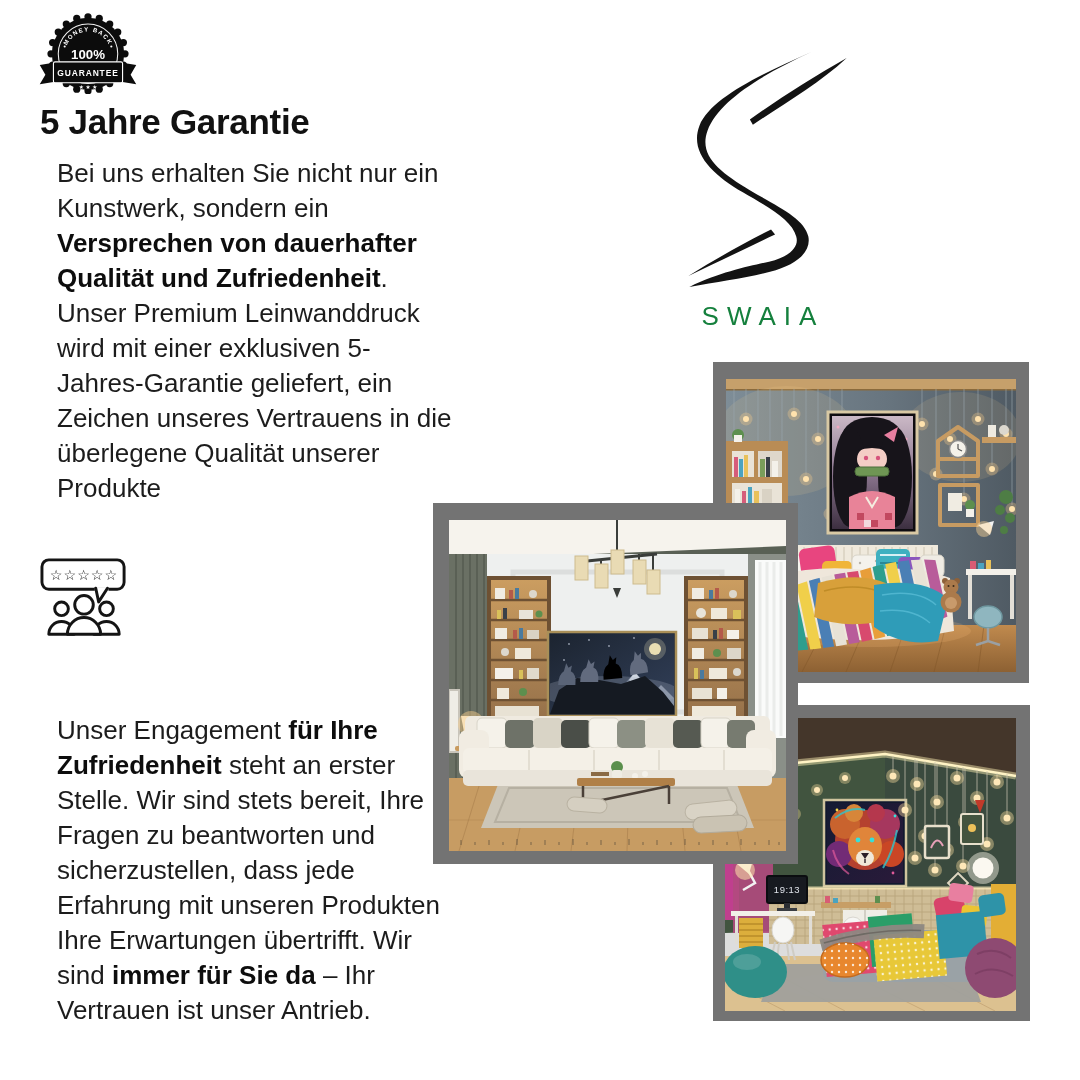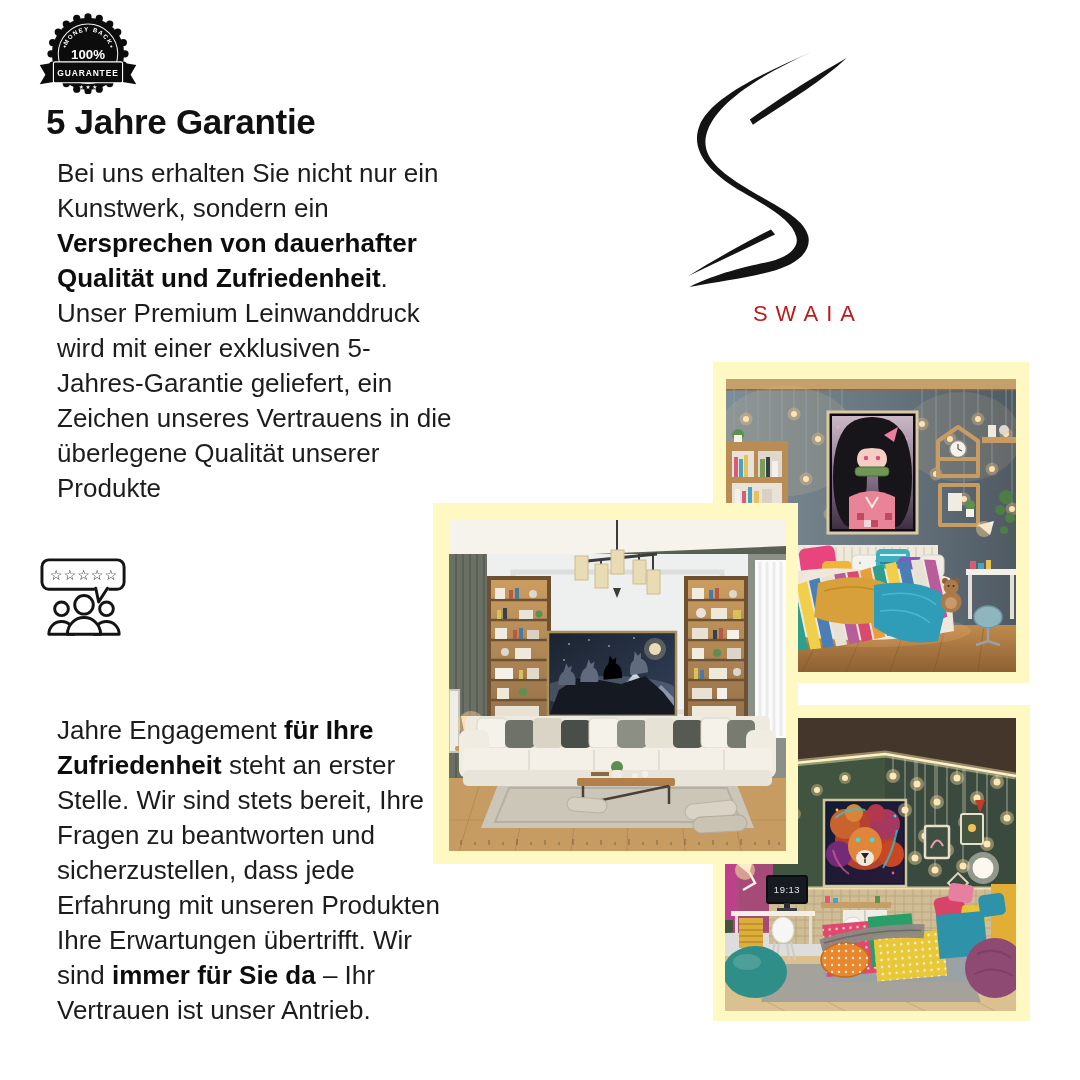--- a/index.html
+++ b/index.html
@@ -2,22 +2,22 @@
 <html><head>
 <meta charset="utf-8">
 <style>
   html,body{margin:0;padding:0;background:#fff;}
   .stage{position:relative;width:1080px;height:1080px;background:#ffffff;overflow:hidden;
          font-family:"Liberation Sans",sans-serif;color:#161616;}
   .abs{position:absolute;}
   h1{margin:0;font-size:35px;font-weight:700;letter-spacing:-0.3px;color:#111;}
   p.body{margin:17px;font-size:26px;line-height:35px;color:#1c1c1c;font-weight:400;}
   p.body b{font-weight:700;color:#0d0d0d;}
-  .wordmark{font-size:22px;letter-spacing:8px;color:#b91c1c;text-align:right;font-weight:400;}
-  .card{position:absolute;background:#fef9c3;}
+  .wordmark{font-size:26px;letter-spacing:8px;color:#15803d;text-align:center;font-weight:400;}
+  .card{position:absolute;background:#737373;}
   .photo{position:absolute;overflow:hidden;background:#ddd;}
   .photo svg{display:block;}
   svg text{font-family:"Liberation Sans",sans-serif;}
   .starfont{font-family:"DejaVu Sans",sans-serif;}
 </style>
 </head>
 <body>
 
 <div class="stage">
 
@@ -53,42 +53,42 @@
     <circle cx="33" cy="43" r="1.3" fill="#fff"></circle>
       <circle cx="91" cy="43" r="1.3" fill="#fff"></circle>
     <text x="62" y="58" text-anchor="middle" font-size="16.5" font-weight="700" fill="#ffffff">100%</text>
     <polygon points="2,66 19,63 19,87 2,90 9,78" fill="#0c0c0c"></polygon>
     <polygon points="122,66 105,63 105,87 122,90 115,78" fill="#0c0c0c"></polygon>
     <rect x="19" y="62" width="86" height="26" rx="2" fill="#0c0c0c" stroke="#ffffff" stroke-width="1.4"></rect>
     <text x="62" y="80" text-anchor="middle" font-size="10.5" font-weight="700" fill="#ffffff" letter-spacing="1.1">GUARANTEE</text>
     <text x="62" y="96" text-anchor="middle" font-size="7" fill="#ffffff" class="starfont" font-family="DejaVu Sans, sans-serif">★ ★ ★</text>
   </svg>
 
-  <h1 class="abs" style="left:46px;top:102px">5 Jahre Garantie</h1>
+  <h1 class="abs" style="left:40px;top:102px">5 Jahre Garantie</h1>
   <p class="body abs" style="left:40px;top:139px;width:398px">
     <span>Bei uns erhalten Sie nicht nur ein Kunstwerk, sondern ein </span><b>Versprechen von dauerhafter Qualität und Zufriedenheit</b><span>. Unser Premium Leinwanddruck wird mit einer exklusiven 5-Jahres-Garantie geliefert, ein Zeichen unseres Vertrauens in die überlegene Qualität unserer Produkte</span>
   </p>
 
   <svg class="abs" style="left:40px;top:557px" width="88" height="82" viewBox="0 0 90 82">
     <rect x="2" y="2" width="84" height="30" rx="7" fill="#ffffff" stroke="#141414" stroke-width="3"></rect>
     <text x="45" y="23" text-anchor="middle" font-size="14.5" letter-spacing="1" fill="#141414" class="starfont" font-family="DejaVu Sans, sans-serif">☆☆☆☆☆</text>
     <rect x="56" y="30" width="14" height="4" fill="#ffffff"></rect>
     <path d="M57,31 L60,45 L69,31" fill="#ffffff" stroke="#141414" stroke-width="3" stroke-linejoin="round" stroke-linecap="round"></path>
     <g stroke="#141414" stroke-width="3" fill="#ffffff" stroke-linejoin="round">
       <circle cx="22" cy="52" r="7"></circle>
       <path d="M9,78 a13,13 0 0 1 26,0 z"></path>
       <circle cx="68" cy="52" r="7"></circle>
       <path d="M55,78 a13,13 0 0 1 26,0 z"></path>
       <circle cx="45" cy="48" r="9.5"></circle>
       <path d="M28,78 a17,17 0 0 1 34,0 z"></path>
     </g>
   </svg>
 
   <p class="body abs" style="left:40px;top:696px;width:400px">
-    <span>Jahre Engagement </span><b>für Ihre Zufriedenheit</b><span> steht an erster Stelle. Wir sind stets bereit, Ihre Fragen zu beantworten und sicherzustellen, dass jede Erfahrung mit unseren Produkten Ihre Erwartungen übertrifft. Wir sind </span><b>immer für Sie da</b><span> – Ihr Vertrauen ist unser Antrieb.</span>
+    <span>Unser Engagement </span><b>für Ihre Zufriedenheit</b><span> steht an erster Stelle. Wir sind stets bereit, Ihre Fragen zu beantworten und sicherzustellen, dass jede Erfahrung mit unseren Produkten Ihre Erwartungen übertrifft. Wir sind </span><b>immer für Sie da</b><span> – Ihr Vertrauen ist unser Antrieb.</span>
   </p>
 
   <svg class="abs" style="left:686px;top:48px" width="162" height="242" viewBox="0 0 160 240">
     <path fill="#131313" d="M124,4 C76,26 32,52 21,82 C12,107 33,123 63,141 C92,158 117,169 121,187
              C124,202 110,215 83,222 C60,228 31,232 3,237
              C34,222 64,216 82,212 C103,207 112,197 109,187
              C105,171 82,158 56,143 C25,125 3,103 13,77 C24,50 72,27 124,4 Z"></path>
     <path fill="#131313" d="M159,10 C124,30 92,50 63,71 L66,76 C96,56 131,36 159,10 Z"></path>
     <path fill="#131313" d="M2,226 C28,210 56,194 84,180 L88,185 C58,199 28,214 2,226 Z"></path>
   </svg>

